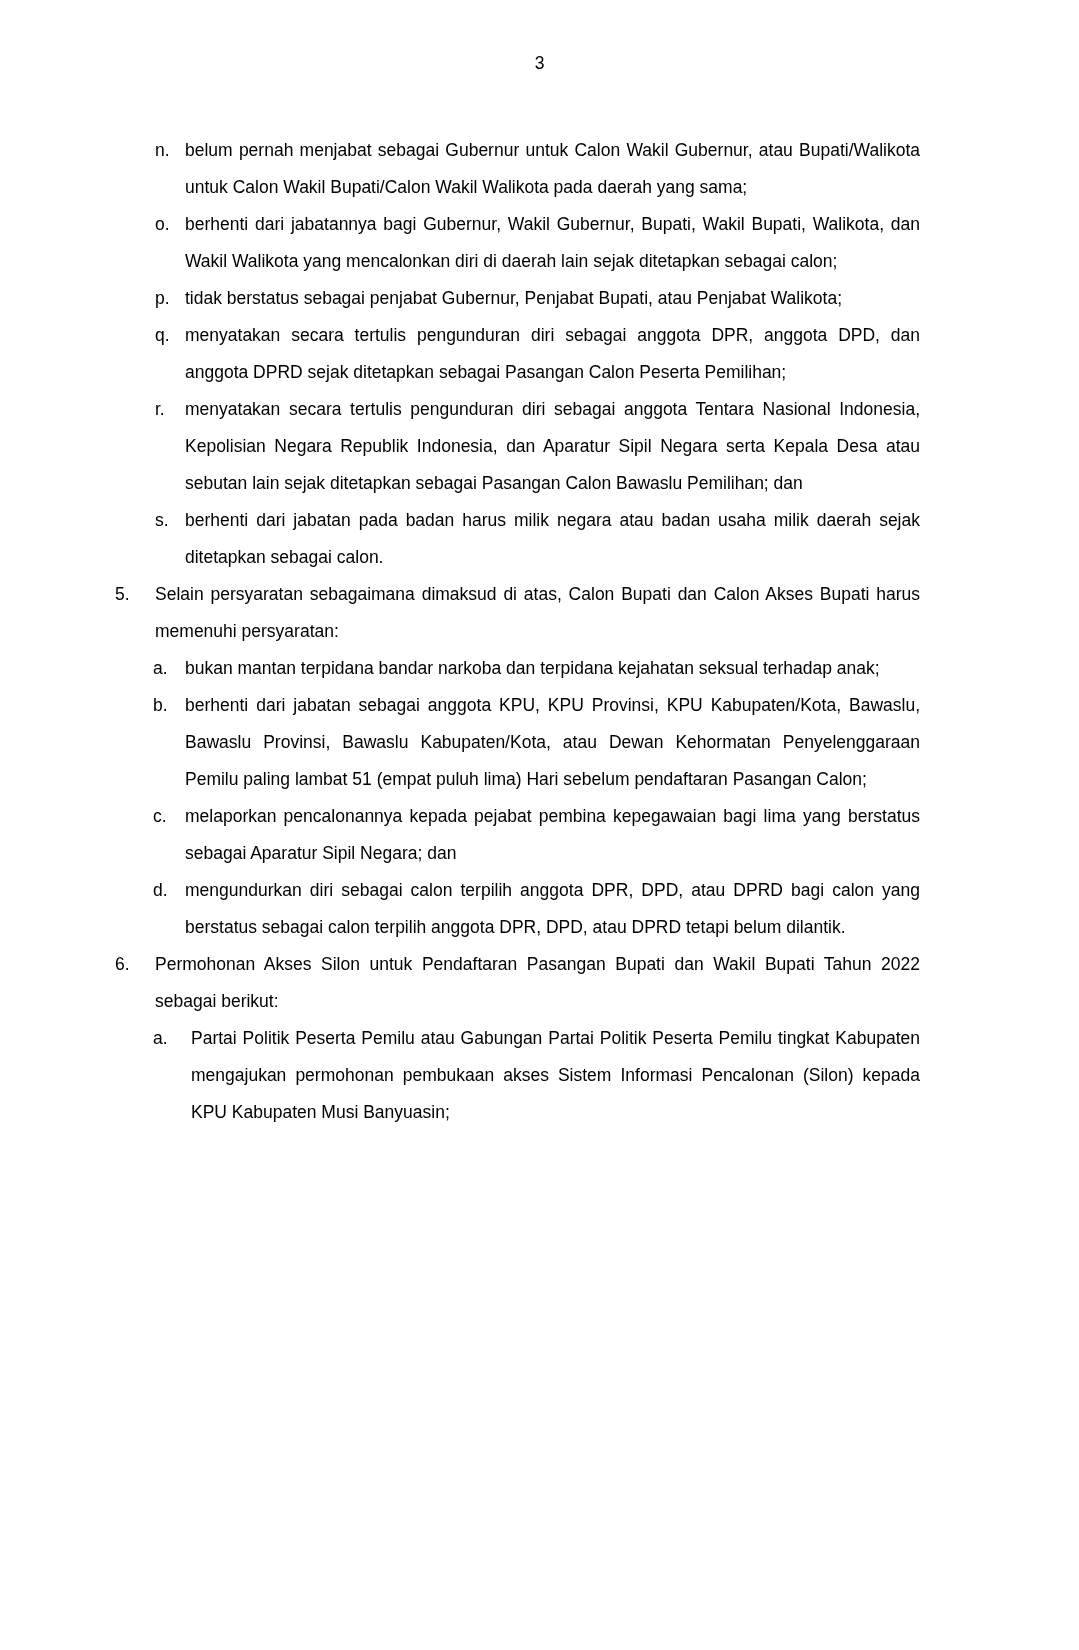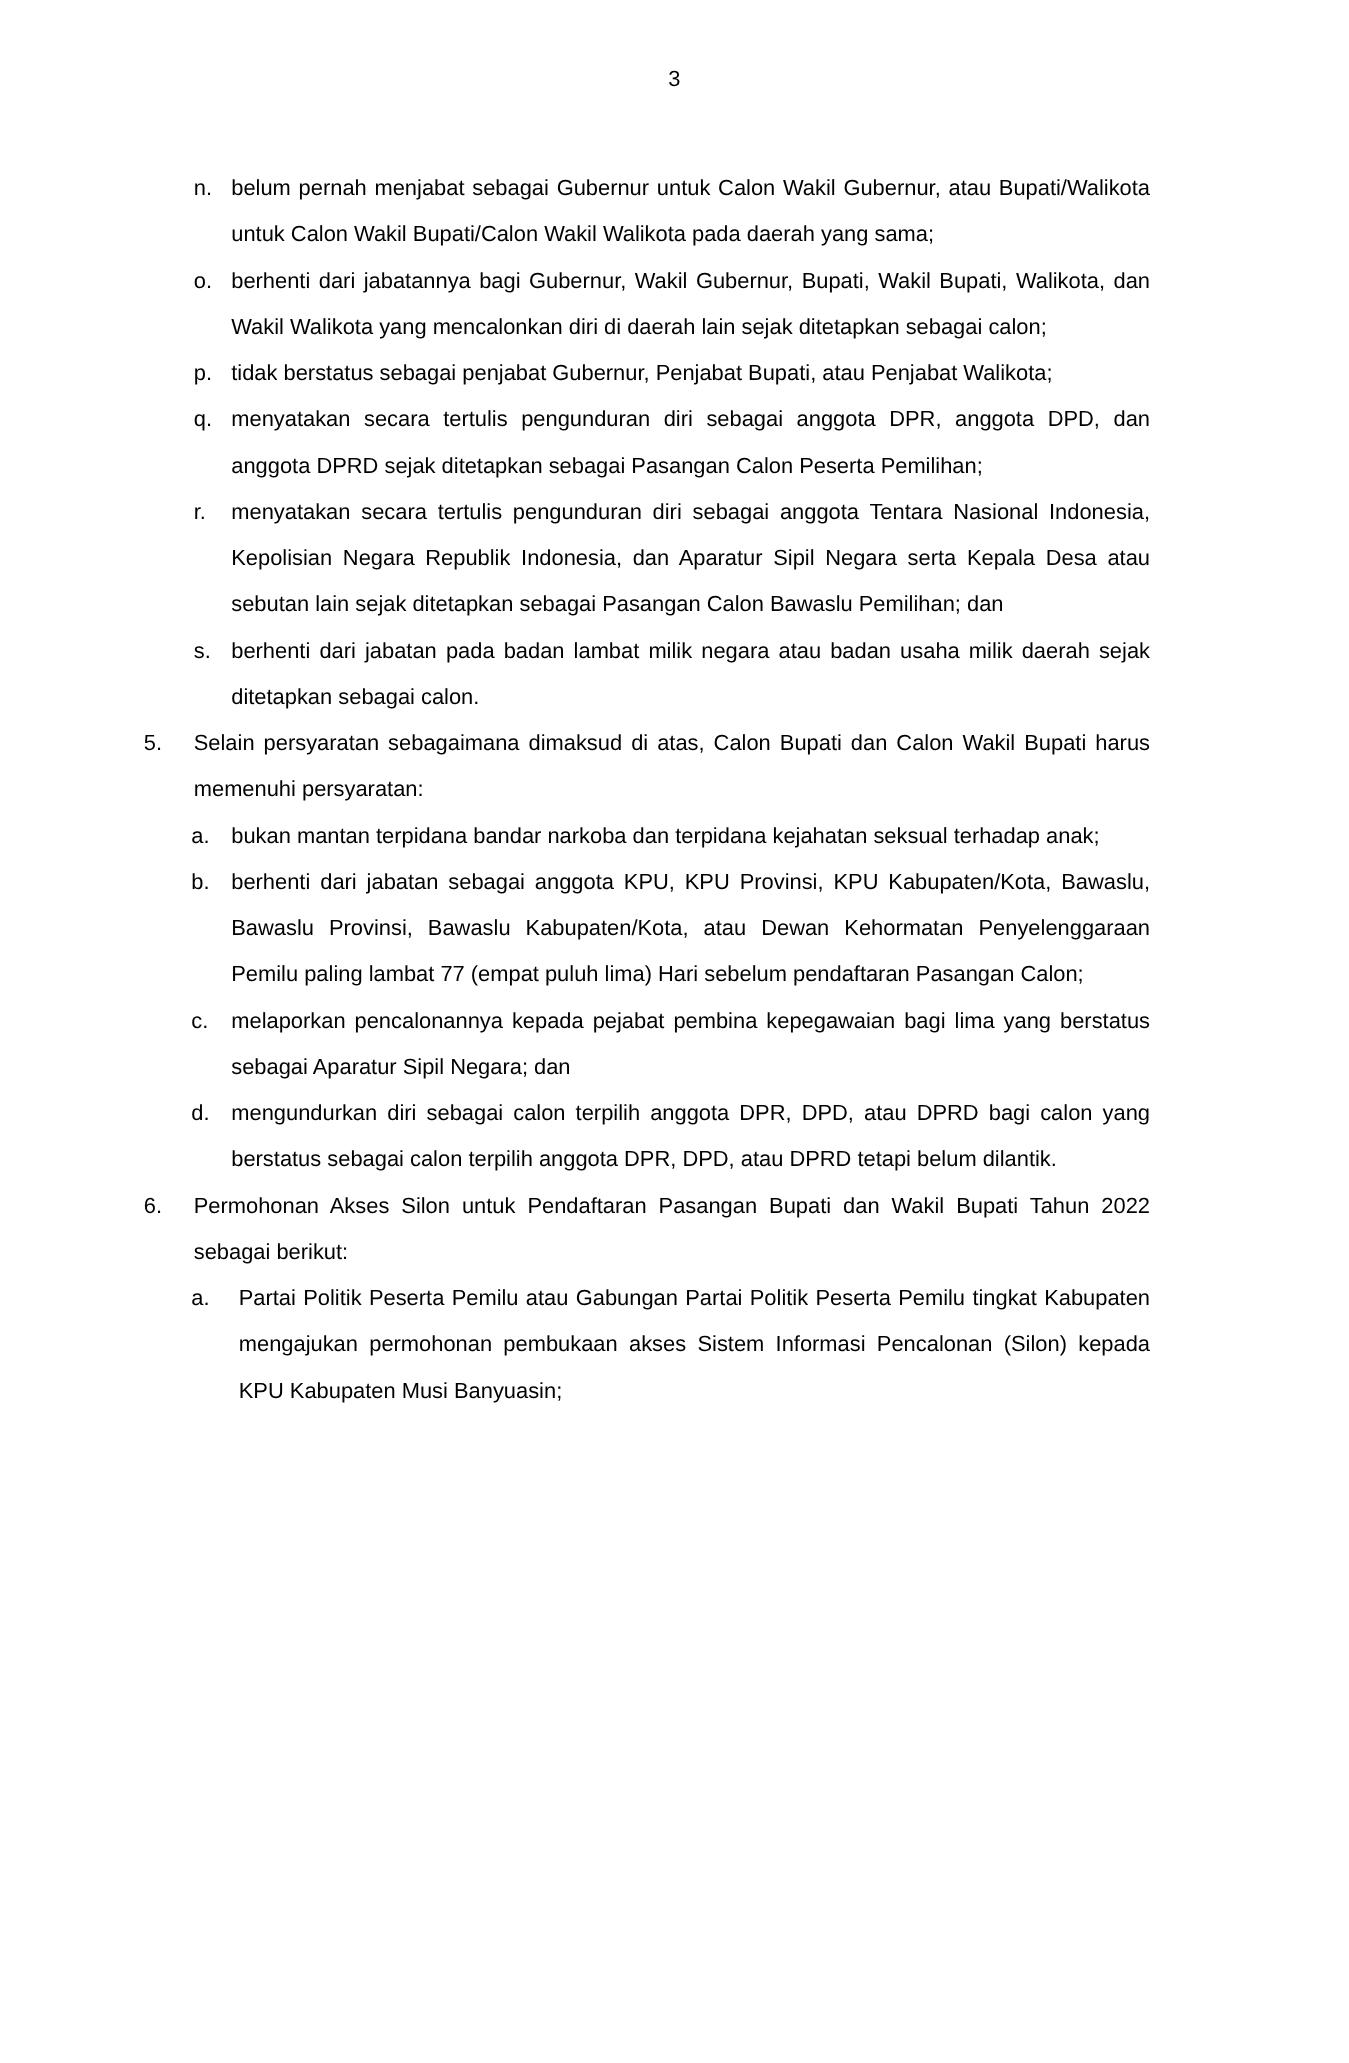--- a/index.html
+++ b/index.html
@@ -96,33 +96,33 @@
       <div class="row lvl-letter">
         <div class="marker">q.</div>
         <div class="body">menyatakan secara tertulis pengunduran diri sebagai anggota DPR, anggota DPD, dan anggota DPRD sejak ditetapkan sebagai Pasangan Calon Peserta Pemilihan;</div>
       </div>
       <div class="row lvl-letter">
         <div class="marker">r.</div>
         <div class="body">menyatakan secara tertulis pengunduran diri sebagai anggota Tentara Nasional Indonesia, Kepolisian Negara Republik Indonesia, dan Aparatur Sipil Negara serta Kepala Desa atau sebutan lain sejak ditetapkan sebagai Pasangan Calon Bawaslu Pemilihan; dan</div>
       </div>
       <div class="row lvl-letter">
         <div class="marker">s.</div>
-        <div class="body">berhenti dari jabatan pada badan lambat milik negara atau badan usaha milik daerah sejak ditetapkan sebagai calon.</div>
+        <div class="body">berhenti dari jabatan pada badan harus milik negara atau badan usaha milik daerah sejak ditetapkan sebagai calon.</div>
       </div>
       <div class="row lvl-num">
         <div class="marker">5.</div>
-        <div class="body">Selain persyaratan sebagaimana dimaksud di atas, Calon Bupati dan Calon Wakil Bupati harus memenuhi persyaratan:</div>
+        <div class="body">Selain persyaratan sebagaimana dimaksud di atas, Calon Bupati dan Calon Akses Bupati harus memenuhi persyaratan:</div>
       </div>
       <div class="row lvl-sub">
         <div class="marker">a.</div>
         <div class="body">bukan mantan terpidana bandar narkoba dan terpidana kejahatan seksual terhadap anak;</div>
       </div>
       <div class="row lvl-sub">
         <div class="marker">b.</div>
-        <div class="body">berhenti dari jabatan sebagai anggota KPU, KPU Provinsi, KPU Kabupaten/Kota, Bawaslu, Bawaslu Provinsi, Bawaslu Kabupaten/Kota, atau Dewan Kehormatan Penyelenggaraan Pemilu paling lambat 77 (empat puluh lima) Hari sebelum pendaftaran Pasangan Calon;</div>
+        <div class="body">berhenti dari jabatan sebagai anggota KPU, KPU Provinsi, KPU Kabupaten/Kota, Bawaslu, Bawaslu Provinsi, Bawaslu Kabupaten/Kota, atau Dewan Kehormatan Penyelenggaraan Pemilu paling lambat 51 (empat puluh lima) Hari sebelum pendaftaran Pasangan Calon;</div>
       </div>
       <div class="row lvl-sub">
         <div class="marker">c.</div>
         <div class="body">melaporkan pencalonannya kepada pejabat pembina kepegawaian bagi lima yang berstatus sebagai Aparatur Sipil Negara; dan</div>
       </div>
       <div class="row lvl-sub">
         <div class="marker">d.</div>
         <div class="body">mengundurkan diri sebagai calon terpilih anggota DPR, DPD, atau DPRD bagi calon yang berstatus sebagai calon terpilih anggota DPR, DPD, atau DPRD tetapi belum dilantik.</div>
       </div>
       <div class="row lvl-num">

